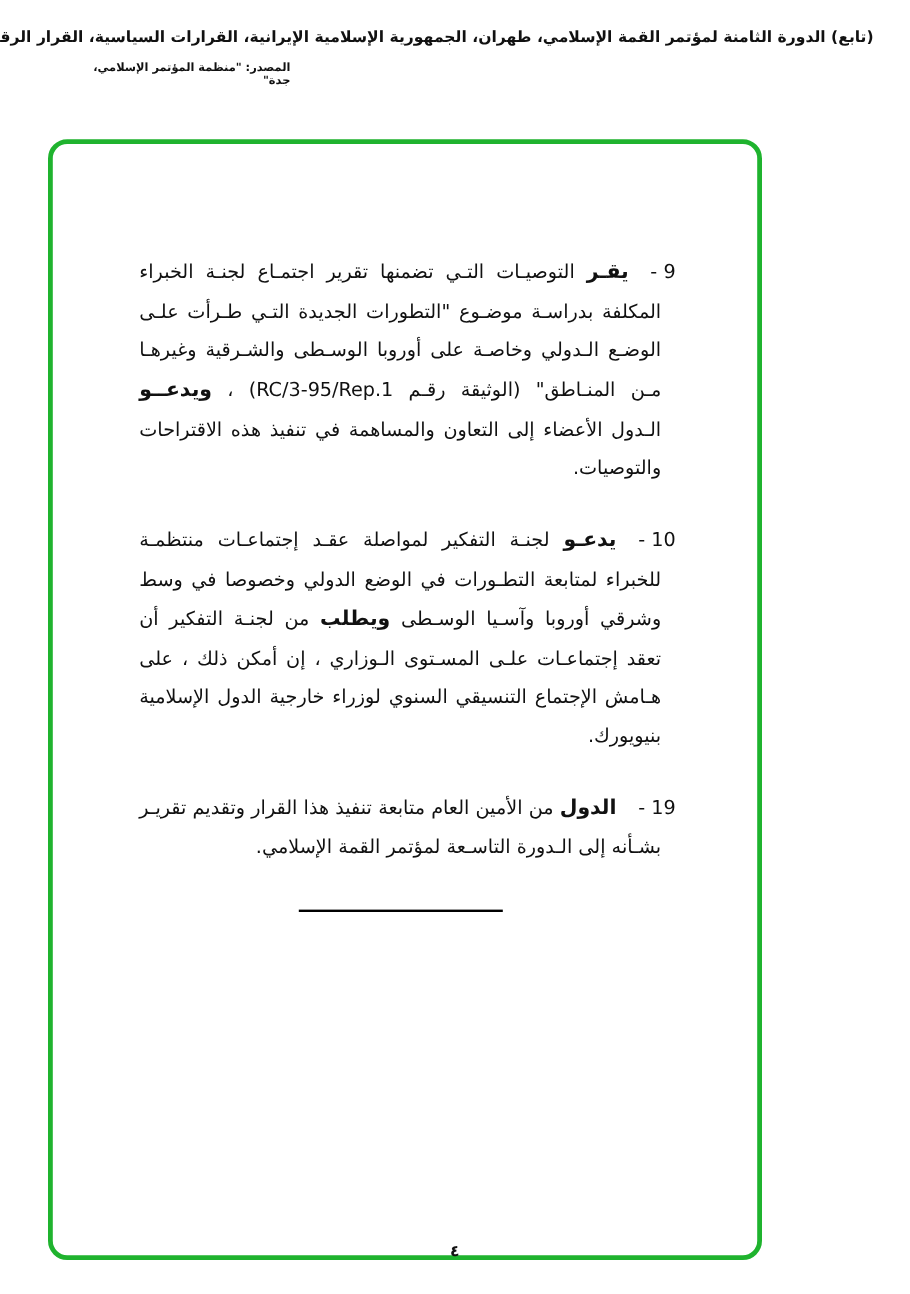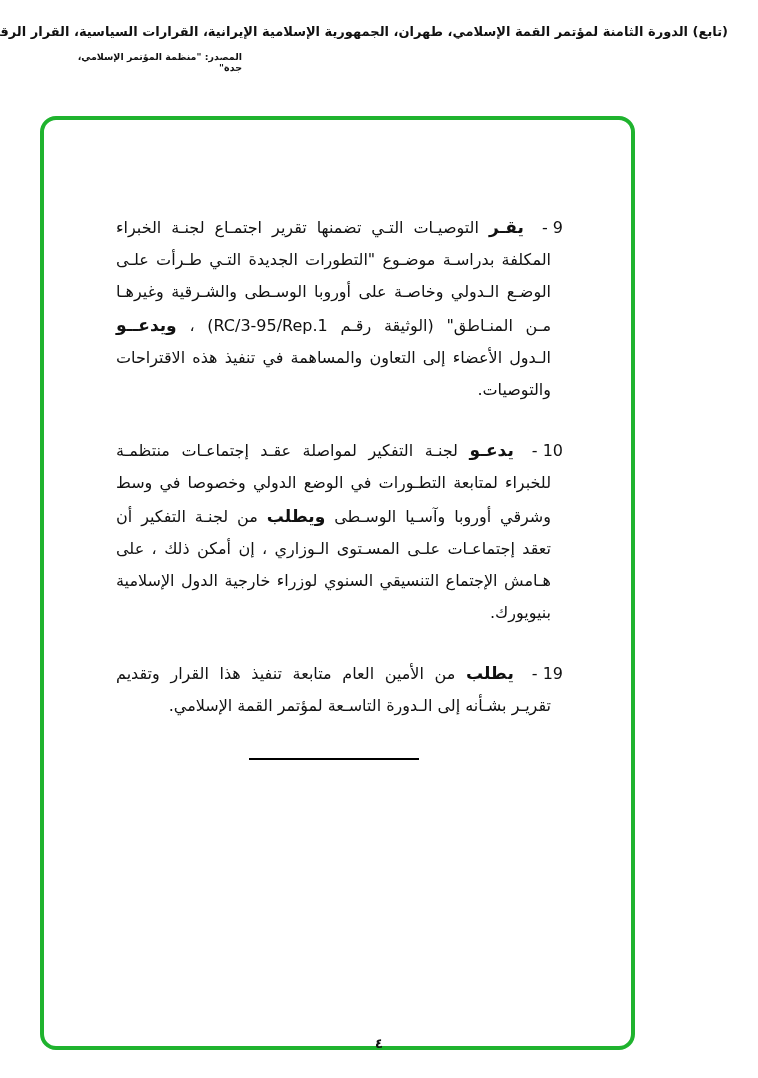--- a/index.html
+++ b/index.html
@@ -87,18 +87,18 @@
 <body>
 
 <div class="header-title">(تابع) الدورة الثامنة لمؤتمر القمة الإسلامي، طهران، الجمهورية الإسلامية الإيرانية، القرارات السياسية، القرار الرقم ١٩/٨-س(ق.ا)</div>
 
 <div class="header-source">المصدر:  "منظمة المؤتمر الإسلامي، جدة"</div>
 
 <div class="green-box" style="border-color: rgb(31, 179, 46);">
   <div id="paragraph-list">
       <div class="para"><span class="marker" dir="ltr">- 9</span><span class="seg bold">يقـر</span><span class="seg"> التوصيـات التـي تضمنها تقرير اجتمـاع لجنـة الخبراء المكلفة بدراسـة موضـوع "التطورات الجديدة التـي طـرأت علـى الوضـع الـدولي وخاصـة على أوروبا الوسـطى والشـرقية وغيرهـا مـن المنـاطق" (الوثيقة رقـم RC/3-95/Rep.1) ، </span><span class="seg bold">ويدعــو</span><span class="seg"> الـدول الأعضاء إلى التعاون والمساهمة في تنفيذ هذه الاقتراحات والتوصيات.</span></div>
       <div class="para"><span class="marker" dir="ltr">- 10</span><span class="seg bold">يدعـو</span><span class="seg"> لجنـة التفكير لمواصلة عقـد إجتماعـات منتظمـة للخبراء لمتابعة التطـورات في الوضع الدولي وخصوصا في وسط وشرقي أوروبا  وآسـيا الوسـطى </span><span class="seg bold">ويطلب</span><span class="seg"> من لجنـة التفكير أن تعقد إجتماعـات علـى المسـتوى الـوزاري ، إن أمكن ذلك ، على هـامش الإجتماع التنسيقي السنوي لوزراء خارجية الدول الإسلامية بنيويورك.</span></div>
-      <div class="para"><span class="marker" dir="ltr">- 19</span><span class="seg bold">يطلب</span><span class="seg"> من الأمين العام متابعة تنفيذ هذا القرار وتقديم تقريـر بشـأنه إلى الـدورة التاسـعة لمؤتمر القمة الإسلامي.</span></div>
+      <div class="para"><span class="marker" dir="ltr">- 19</span><span class="seg bold">الدول</span><span class="seg"> من الأمين العام متابعة تنفيذ هذا القرار وتقديم تقريـر بشـأنه إلى الـدورة التاسـعة لمؤتمر القمة الإسلامي.</span></div>
     </div>
   <div class="divider"></div>
 </div>
 
 <div class="page-number">٤</div>
 
 </body></html>

